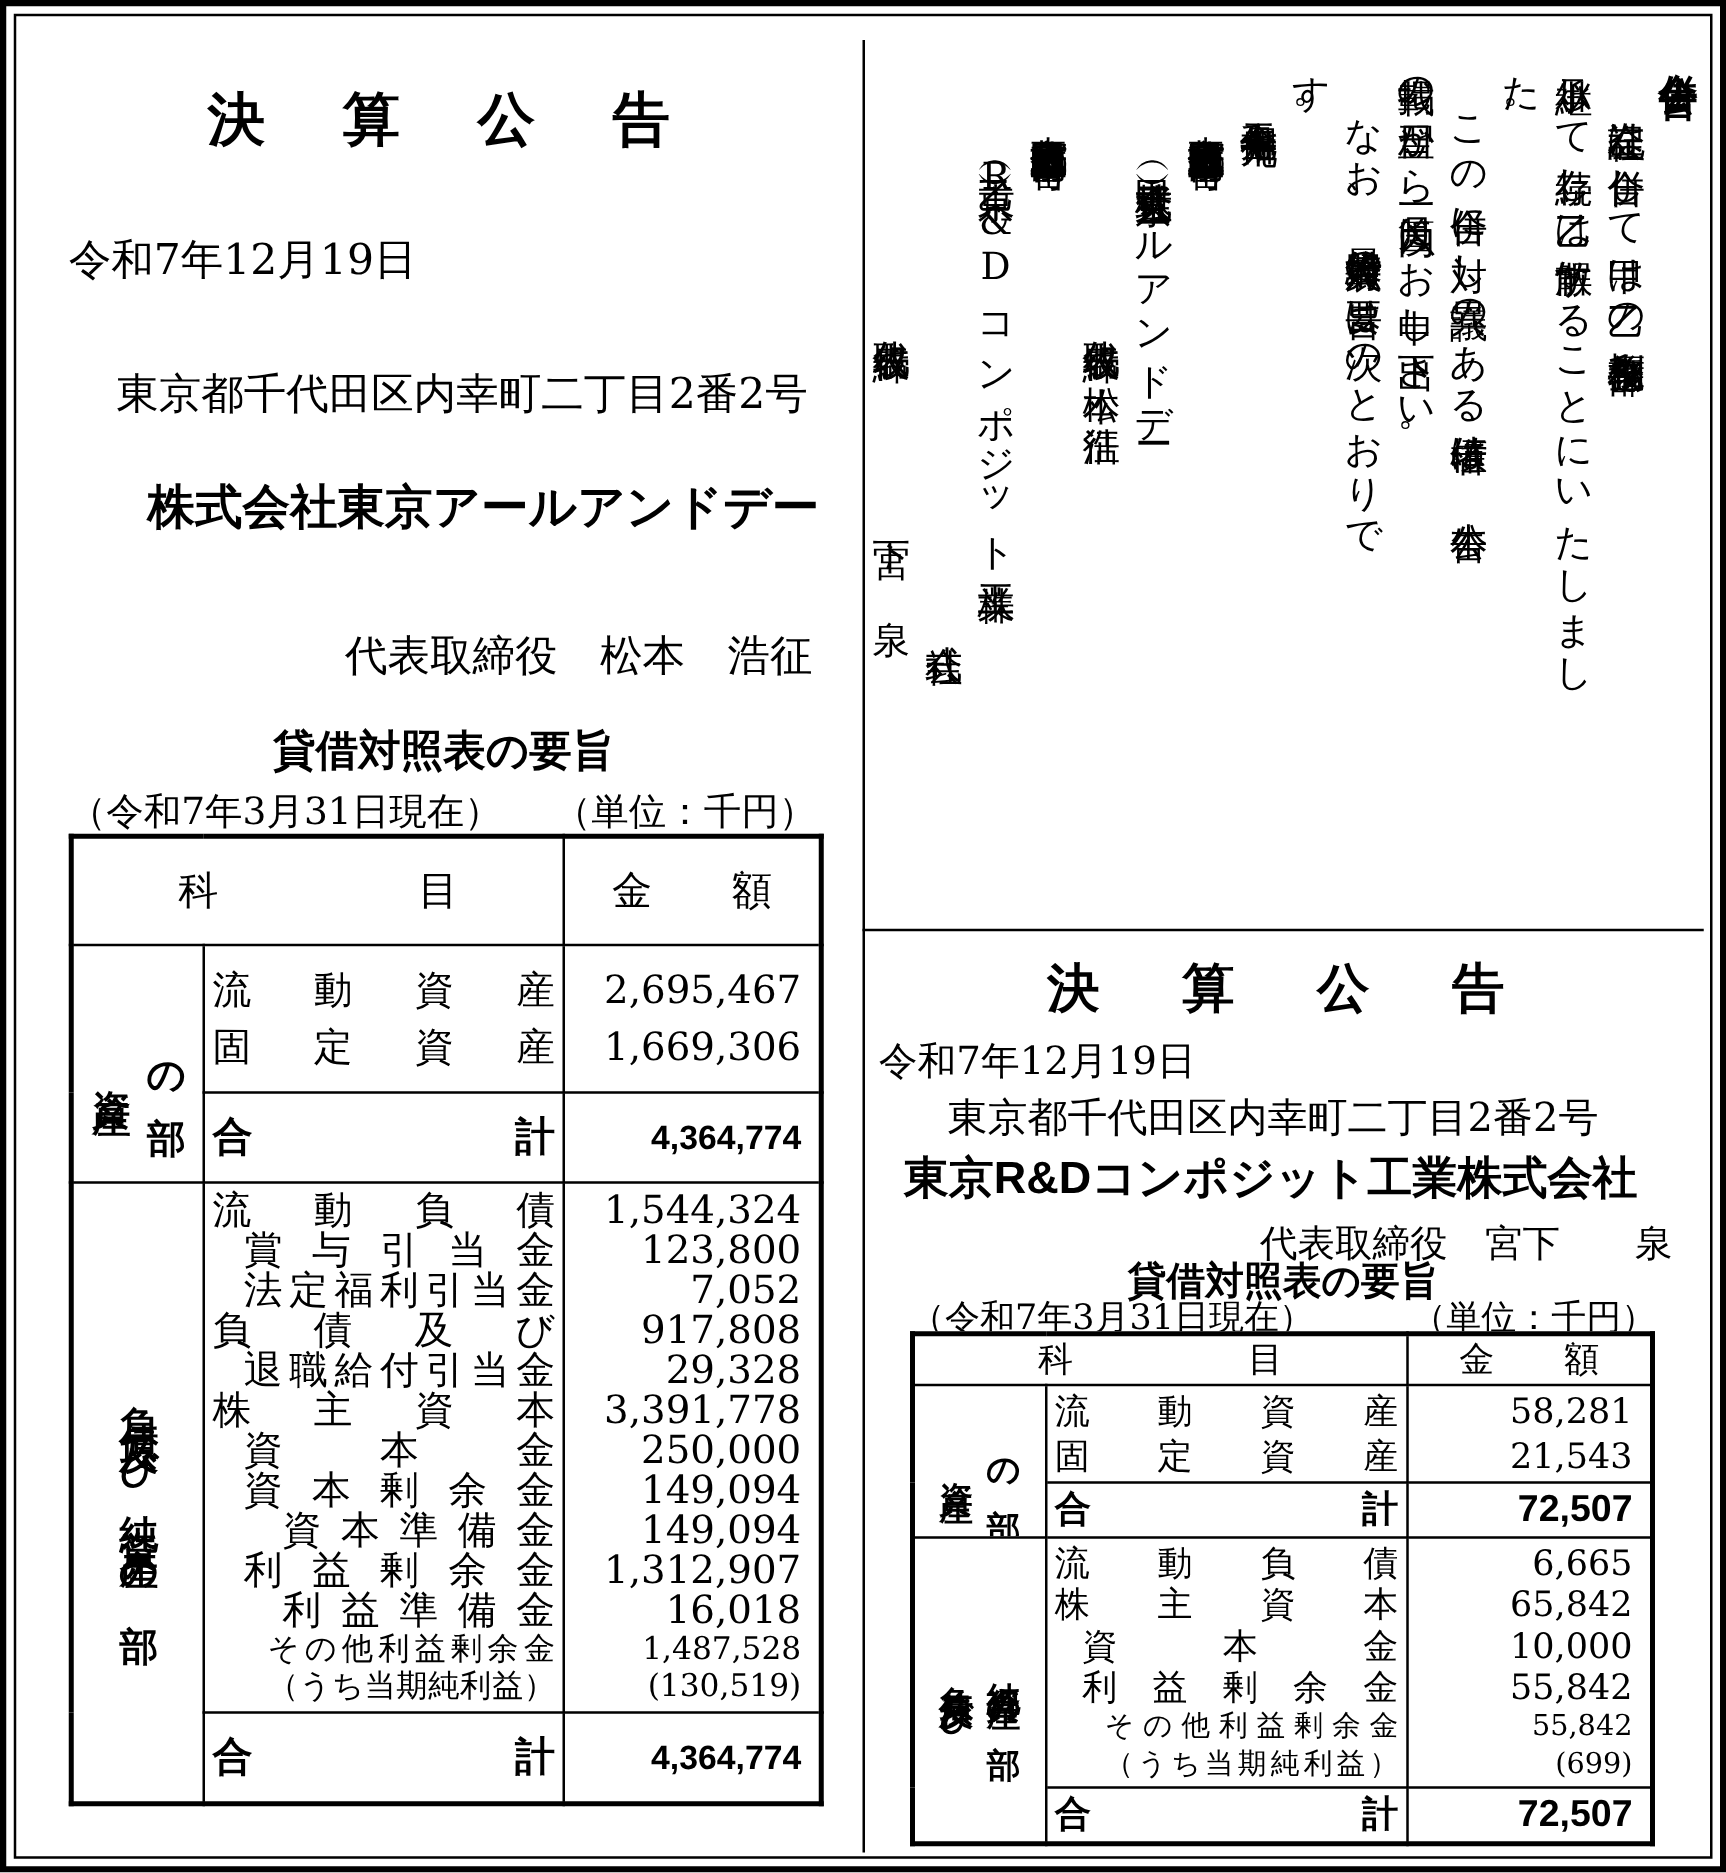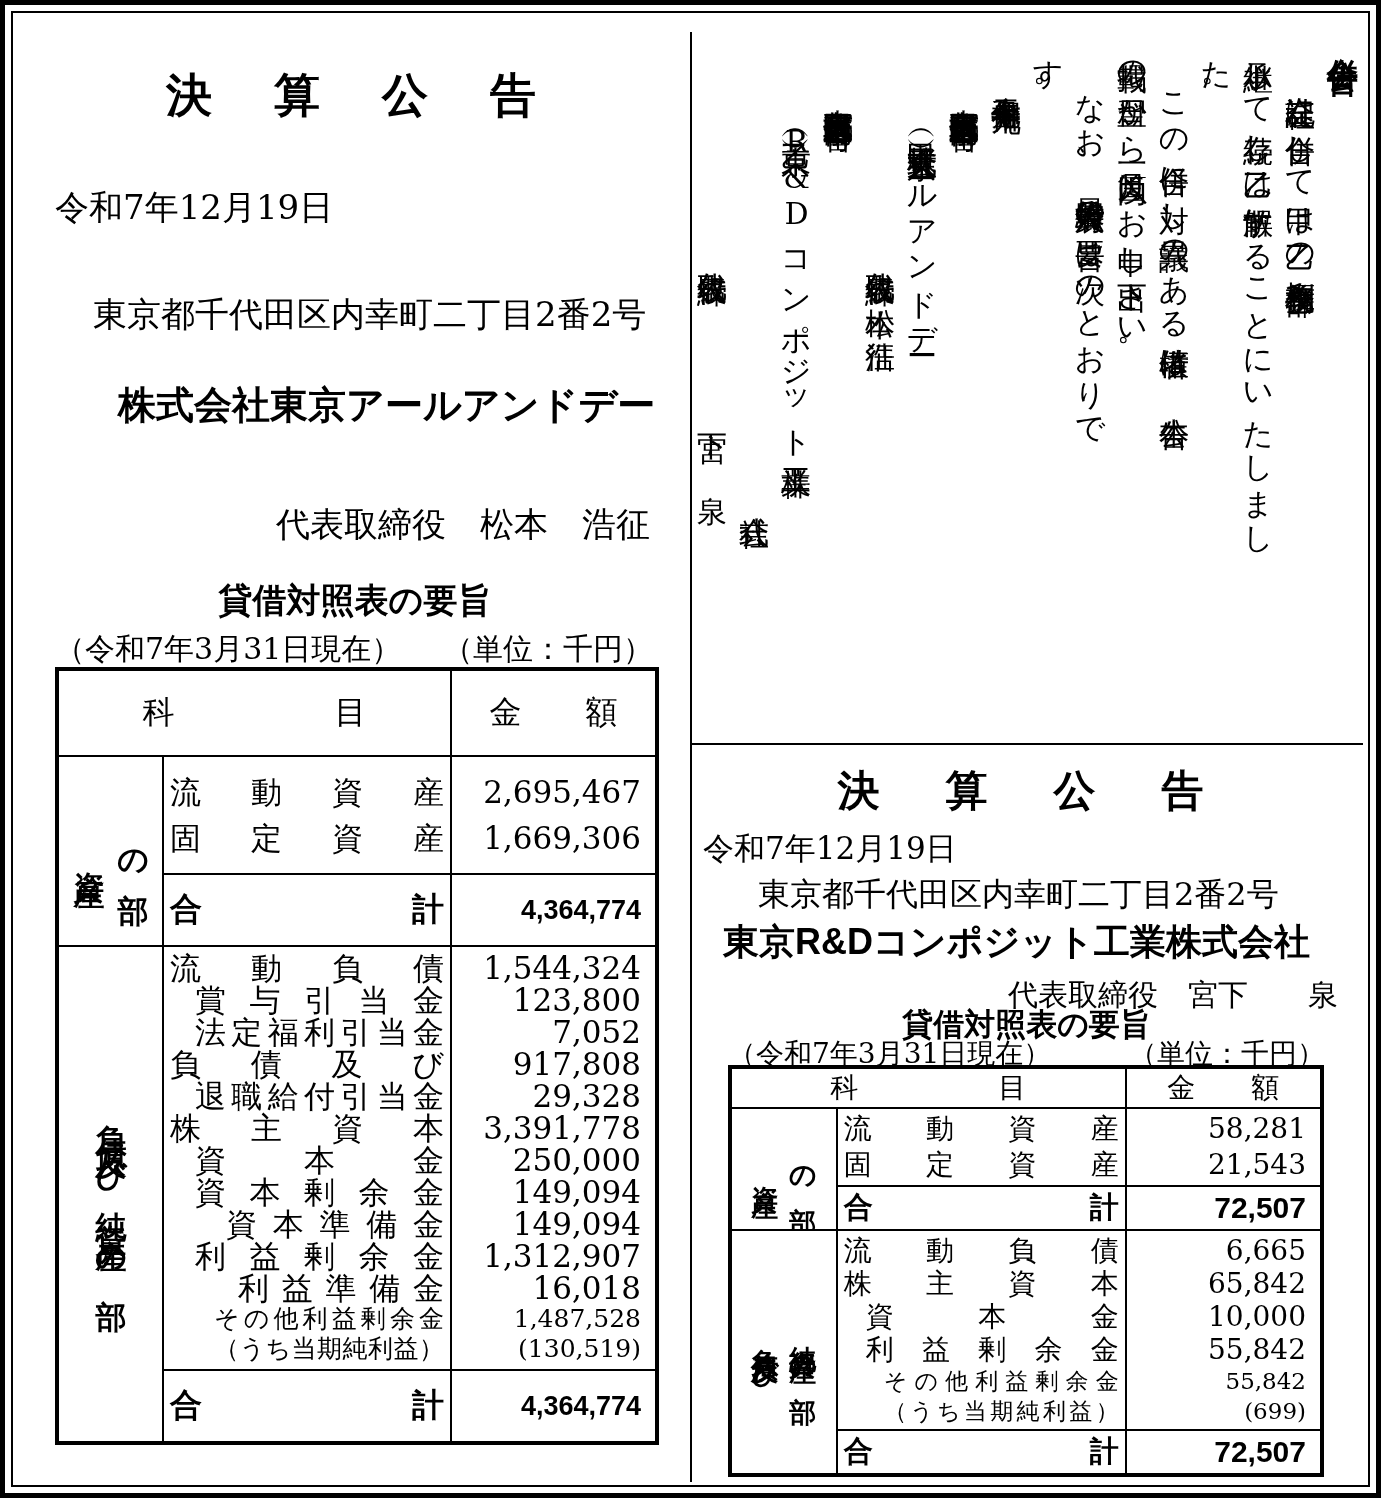--- a/index.html
+++ b/index.html
@@ -157,21 +157,21 @@
           <div class="ln jl">流動負債</div>
                 <div class="ln jl" style="padding-left: 1em;">賞与引当金</div>
                 <div class="ln jl" style="padding-left: 1em;">法定福利引当金</div>
                 <div class="ln jl">負債及び</div>
                 <div class="ln jl" style="padding-left: 1em;">退職給付引当金</div>
                 <div class="ln jl">株主資本</div>
                 <div class="ln jl" style="padding-left: 1em;">資本金</div>
                 <div class="ln jl" style="padding-left: 1em;">資本剰余金</div>
                 <div class="ln jl" style="padding-left: 2em;">資本準備金</div>
                 <div class="ln jl" style="padding-left: 1em;">利益剰余金</div>
-                <div class="ln jl" style="padding-left: 2em; margin-left: 12px;">利益準備金</div>
+                <div class="ln jl" style="padding-left: 2em;">利益準備金</div>
                 <div class="ln jl sm" style="padding-left: 2em;">その他利益剰余金</div>
                 <div class="ln jl sm" style="padding-left: 2em;">（うち当期純利益）</div>
               </div>
         </td>
         <td class="lrow">
           <div class="lines">
 
           <div class="ln num">1,544,324</div>
                 <div class="ln num">123,800</div>
                 <div class="ln num">7,052</div>

